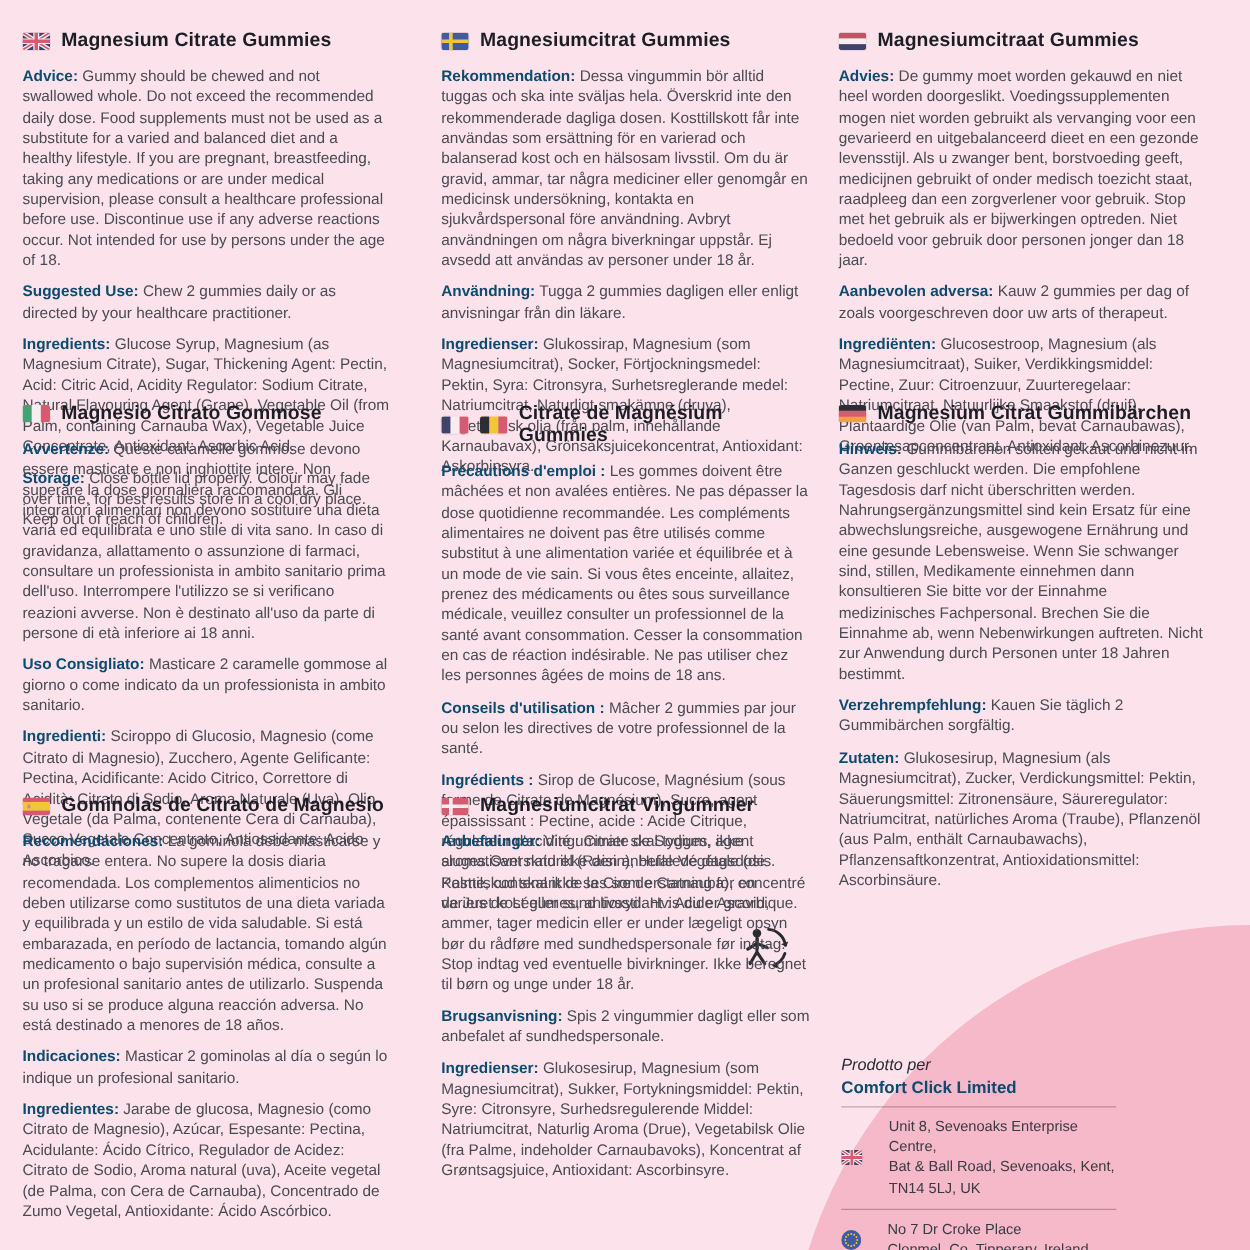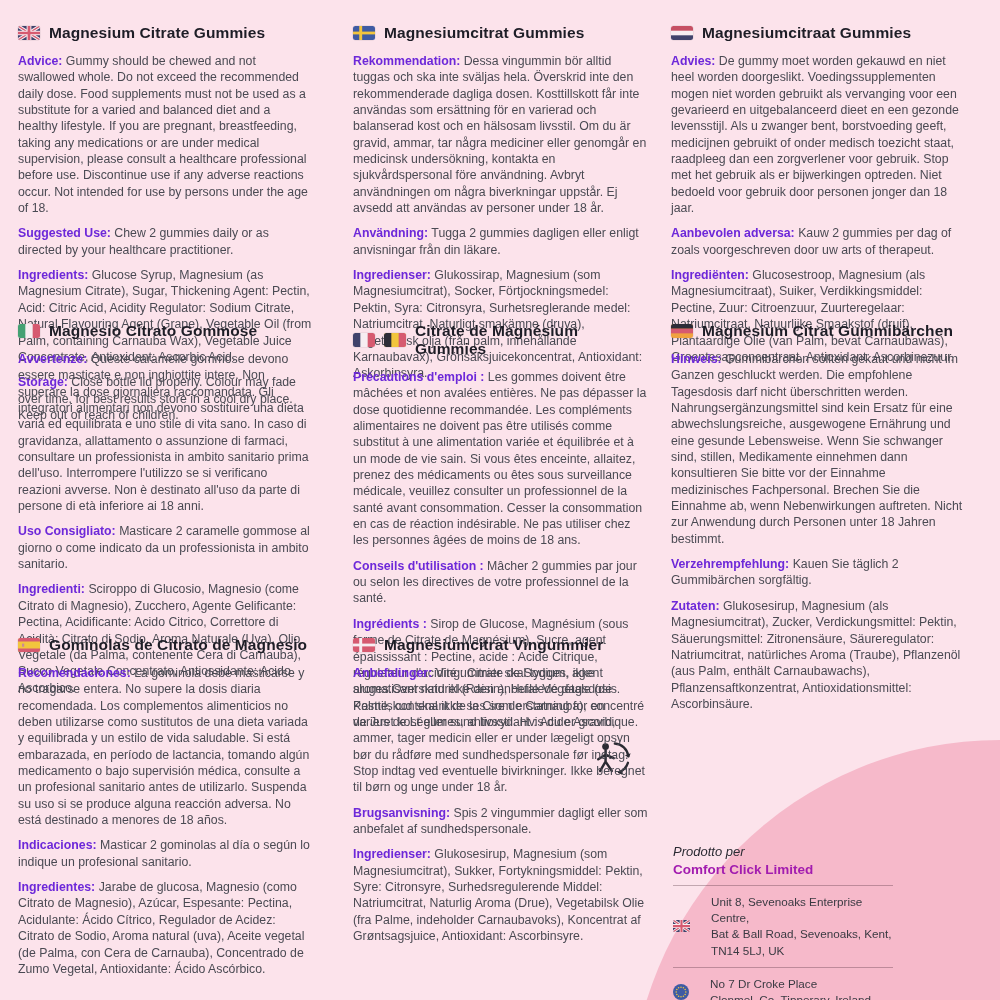--- a/index.html
+++ b/index.html
@@ -24,29 +24,29 @@
   .cell:nth-child(n+7){padding-top:30px;}
   .cell > *{max-width:295px;}
   .sec-title-row{display:flex;align-items:center;gap:9px;margin:0 0 11px;}
   .flag{
     display:inline-block;width:22px;height:14px;border-radius:2.5px;overflow:hidden;
     flex:none;box-shadow:0 0 0 0.5px rgba(0,0,0,0.10);
   }
   .flag svg{width:100%;height:100%;display:block;}
   .sec-title{font-size:15.5px;font-weight:700;color:#1d1d26;margin:0;letter-spacing:0.1px;}
   .block{margin:0 0 9px;font-size:12.3px;line-height:1.33;color:#4a4a53;}
-  .lbl{font-weight:700;color:#6d28d9;}
+  .lbl{font-weight:700;color:#0c4a6e;}
   .triman-row{display:flex;justify-content:flex-end;padding-right:22px;margin-top:0;}
   .triman{width:37px;height:36px;display:inline-block;}
   .triman svg{width:100%;height:100%;display:block;}
   
   .company-cell{padding-left:18px;}
   .company-box{margin-top:207px;margin-left:2px;width:220px;}
   .co-intro{font-size:13px;color:#2a2a32;line-height:1.35;font-style:italic;}
-  .co-name{font-size:13.5px;font-weight:700;color:#a21caf;line-height:1.3;margin-bottom:7px;}
+  .co-name{font-size:13.5px;font-weight:700;color:#0c4a6e;line-height:1.3;margin-bottom:7px;}
   .rule{height:1px;background:rgba(70,40,52,0.32);margin:6px 0;}
   .addr-row{display:flex;align-items:center;gap:21px;padding:2px 0;}
   .mini-flag{display:inline-block;width:17px;height:12px;border-radius:2px;overflow:hidden;flex:none;}
   .mini-flag svg{width:100%;height:100%;display:block;}
   .mini-eu{display:inline-block;width:16px;height:16px;flex:none;}
   .mini-eu svg{width:100%;height:100%;display:block;}
   .addr-line{font-size:11.7px;color:#3a3a42;line-height:1.38;}
 </style>
 </head>
 <body style="background: rgb(252, 227, 235);">

